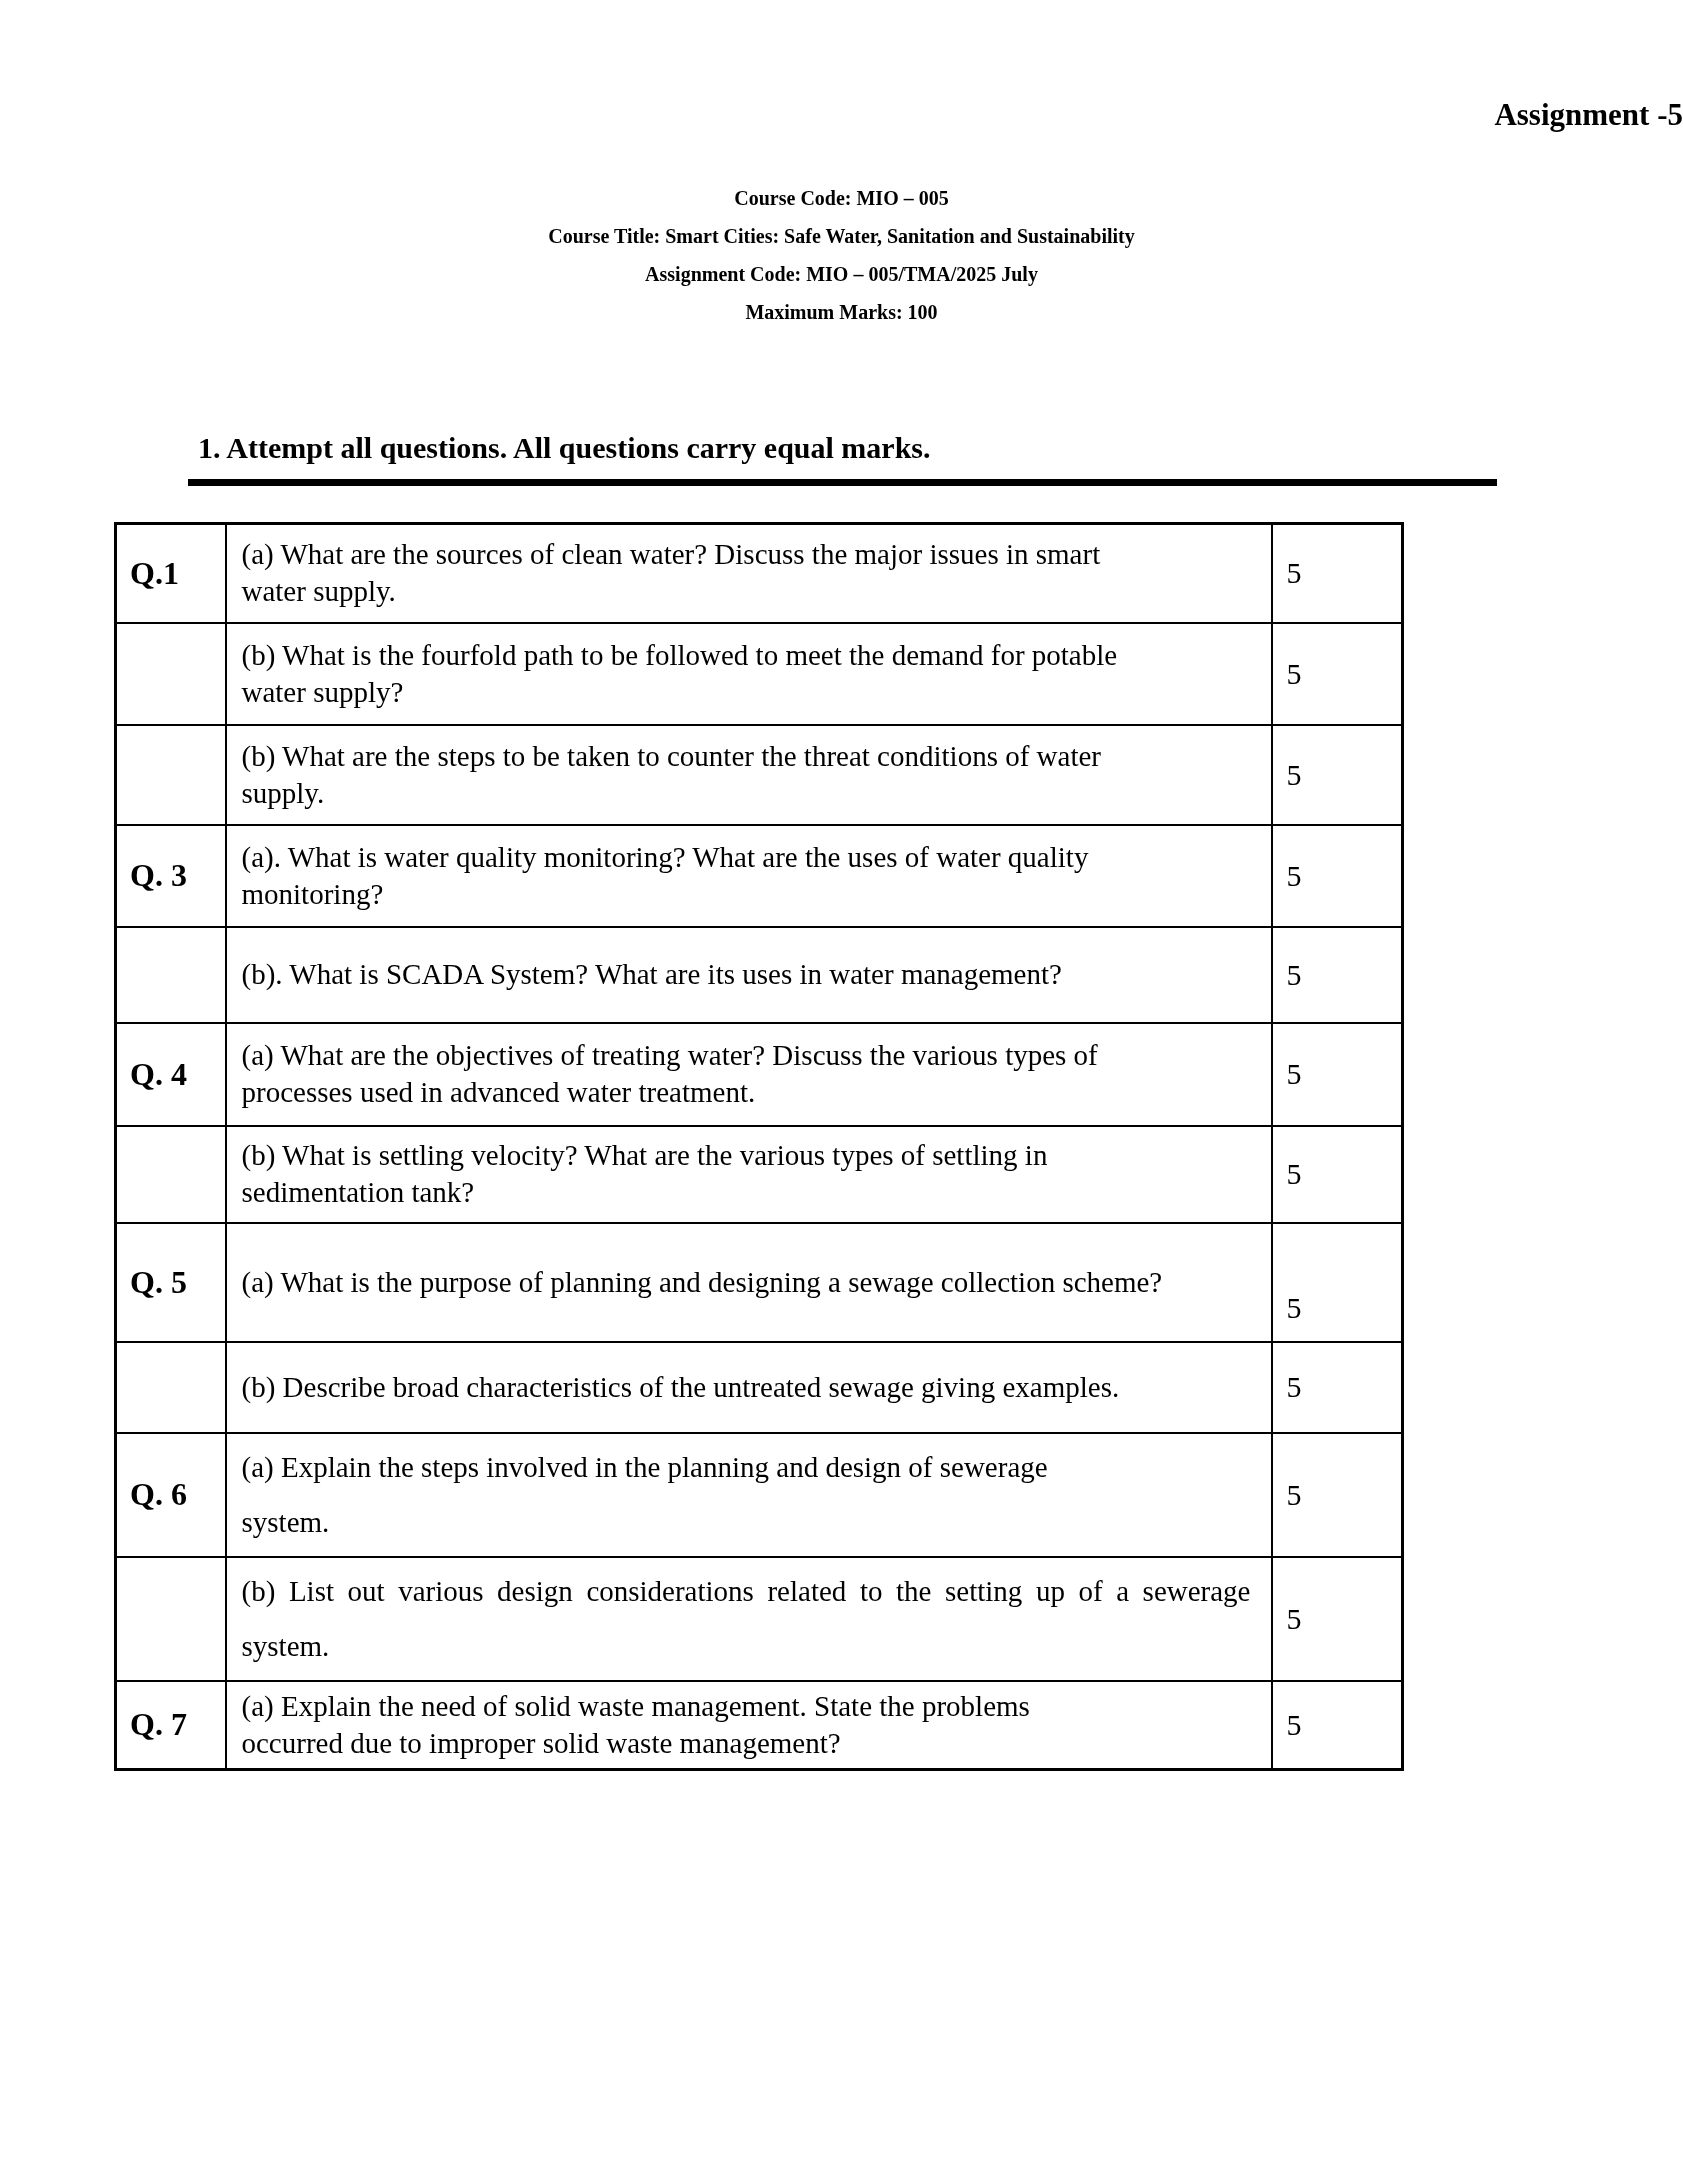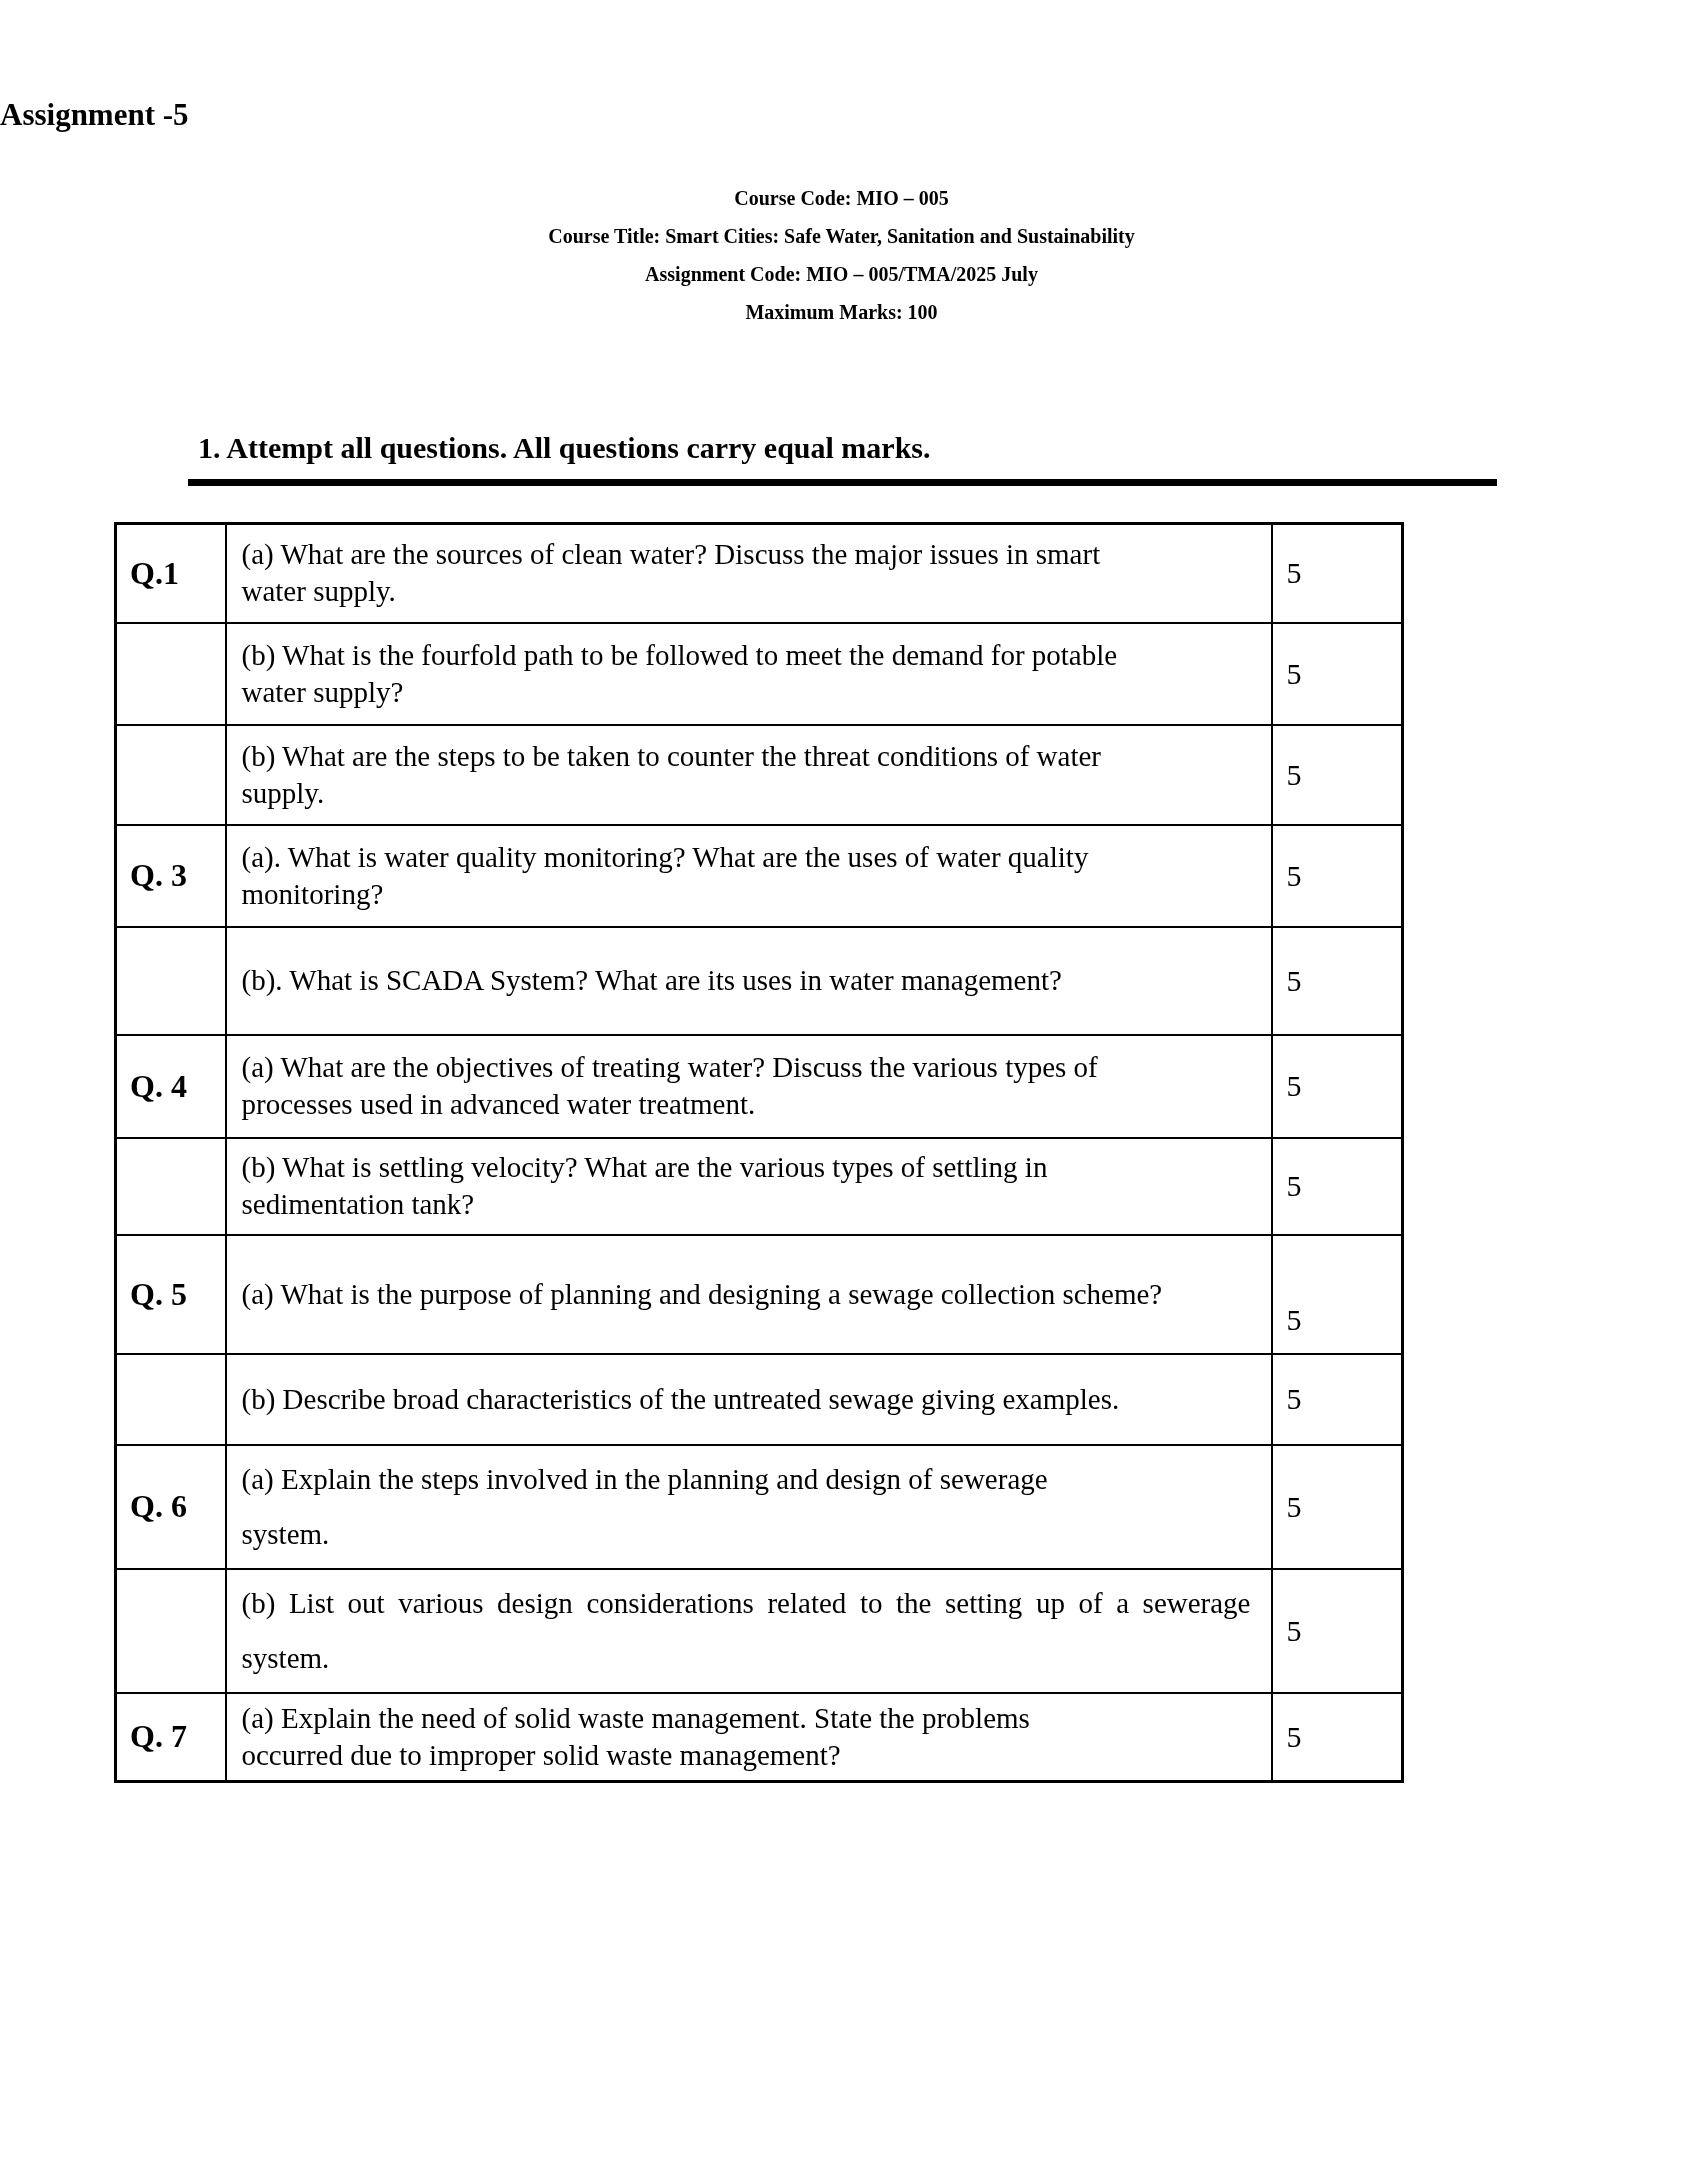--- a/index.html
+++ b/index.html
@@ -8,21 +8,21 @@
     width: 1683px;
     height: 2178px;
     margin: 0 auto;
     background: #ffffff;
     color: #000000;
     font-family: "Liberation Serif", "DejaVu Serif", serif;
     overflow: hidden;
   }
   .doc-header {
     padding-top: 95px;
-    text-align: left;
+    text-align: right;
     font-weight: bold;
     font-size: 31px;
     line-height: 40px;
   }
   .meta-block {
     margin: 44px 198px 0 198px;
     text-align: center;
     font-weight: bold;
     font-size: 20px;
     line-height: 38px;
@@ -113,21 +113,21 @@
         <td class="qtext-cell">(b) What are the steps to be taken to counter the threat conditions of water
 supply.</td>
         <td class="marks-cell">5</td>
       </tr>
       <tr style="height:102px">
         <td class="lbl-cell">Q. 3</td>
         <td class="qtext-cell">(a). What is water quality monitoring? What are the uses of water quality
 monitoring?</td>
         <td class="marks-cell">5</td>
       </tr>
-      <tr style="height:108px">
+      <tr style="height:96px">
         <td class="lbl-cell"></td>
         <td class="qtext-cell">(b). What is SCADA System? What are its uses in water management?</td>
         <td class="marks-cell">5</td>
       </tr>
       <tr style="height:103px">
         <td class="lbl-cell">Q. 4</td>
         <td class="qtext-cell">(a) What are the objectives of treating water? Discuss the various types of
 processes used in advanced water treatment.</td>
         <td class="marks-cell">5</td>
       </tr>

